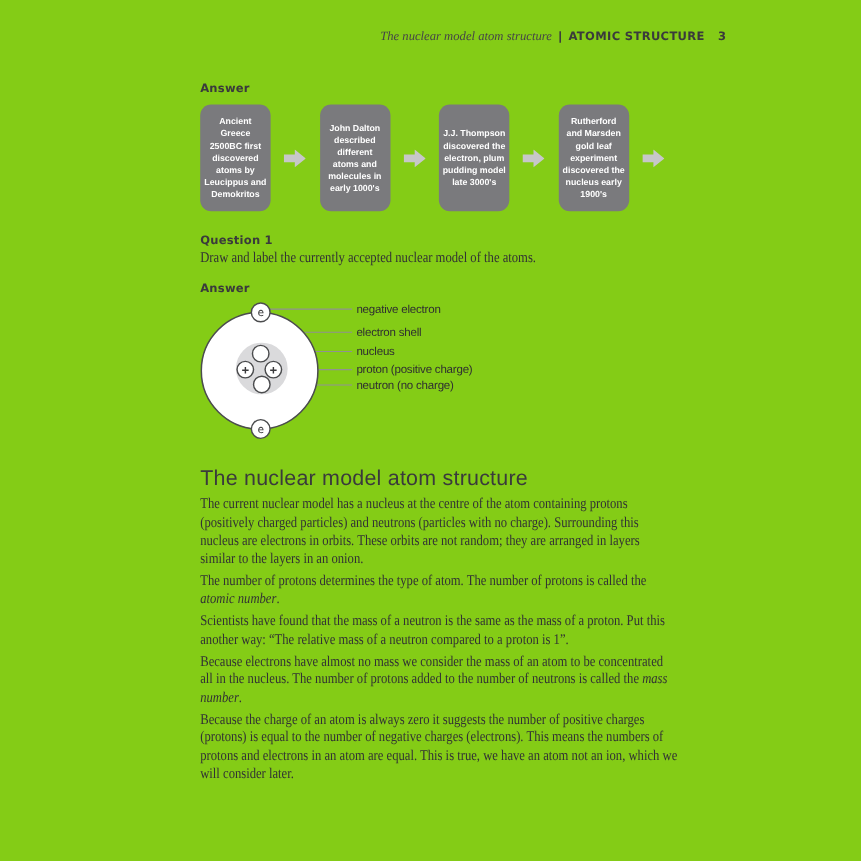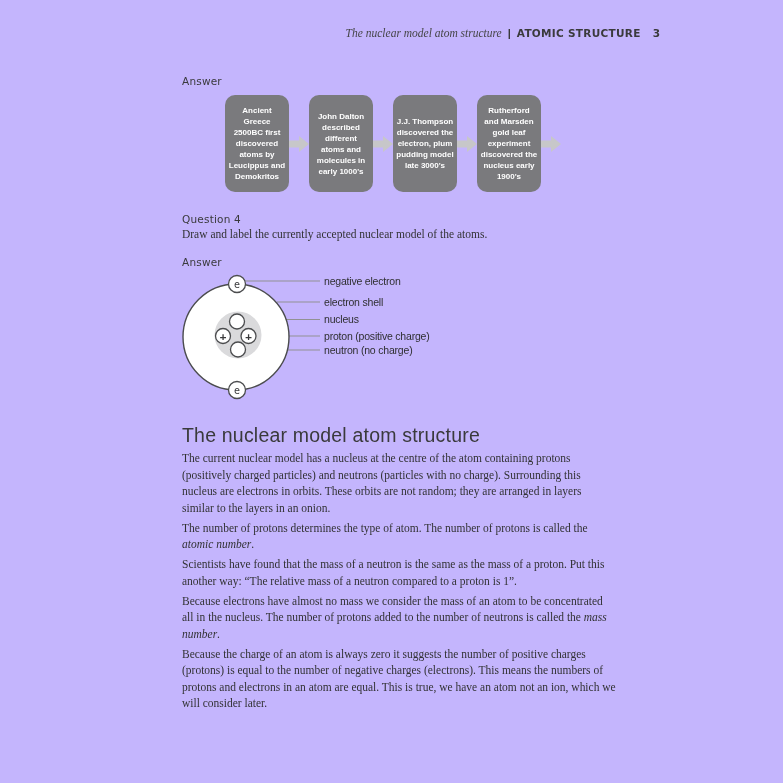--- a/index.html
+++ b/index.html
@@ -1,17 +1,17 @@
 <!DOCTYPE html>
 <html><head>
 <meta charset="utf-8">
 <style>
   html,body { margin:0; padding:0; background:#ffffff; }
   .page {
-    position:relative; width:783px; height:783px; background:#c4b5fd;
+    position:relative; width:783px; height:783px; background:#84cc16;
     font-family:"Liberation Sans", sans-serif; color:#323234; overflow:hidden;
   }
 
   
   .header {
     position:absolute; top:27px; right:123px; height:15px;
     white-space:nowrap; font-size:11px; color:#3a3a3c;
   }
   .header .run-title {
     font-family:"Liberation Serif", serif; font-style:italic; font-size:11.5px;
@@ -22,31 +22,31 @@
     font-family:"DejaVu Sans", sans-serif; font-weight:bold; font-size:10.5px;
     letter-spacing:0.3px; color:#3a3a3c;
   }
   .header .page-num {
     font-family:"DejaVu Sans", sans-serif; font-weight:bold; font-size:10.5px;
     margin-left:12px; color:#3a3a3c;
   }
 
   .mini-label {
     position:absolute; left:182px;
-    font-family:"DejaVu Sans", sans-serif; font-weight:normal; font-size:10.5px;
+    font-family:"DejaVu Sans", sans-serif; font-weight:bold; font-size:10.5px;
     color:#3a3a3c; letter-spacing:0.2px;
   }
   .answer-1 { top:75px; }
   .question-label { top:213px; }
   .answer-2 { top:256px; }
 
   
   .timeline {
     position:absolute; left:182px; top:95px; width:422px; height:97px;
-    display:flex; align-items:center; justify-content:center;
+    display:flex; align-items:center; justify-content:space-between;
   }
   .tl-box {
     width:64px; height:97px; background:#7a7a7d; border-radius:10px;
     display:flex; align-items:center; justify-content:center;
     box-sizing:border-box; padding:2px;
   }
   .tl-box .tl-text {
     font-family:"Liberation Sans", sans-serif; font-weight:bold;
     font-size:8px; line-height:11px; color:#ffffff; text-align:center;
     white-space:pre-line;
@@ -132,21 +132,21 @@
 experiment
 discovered the
 nucleus early
 1900's</div>
     </div>
     <svg class="tl-arrow" width="20" height="16" viewBox="0 0 20 16">
       <polygon points="0,4.5 10,4.5 10,0 20,8 10,16 10,11.5 0,11.5" fill="#c7c7c9"></polygon>
     </svg>
   </div>
 
-  <div class="mini-label question-label">Question 4</div>
+  <div class="mini-label question-label">Question 1</div>
   <div class="serif condense question-text">Draw and label the currently accepted nuclear model of the atoms.</div>
 
   <div class="mini-label answer-2">Answer</div>
 
   <svg class="diagram" width="300" height="132" viewBox="0 0 300 132">
 
     <g stroke-width="1">
       <line x1="63" y1="10" x2="138" y2="10" stroke="#919193"></line>
       <line x1="95" y1="31" x2="138" y2="31" stroke="#919193"></line>
       <line x1="74" y1="48.5" x2="138" y2="48.5" stroke="#919193"></line>

